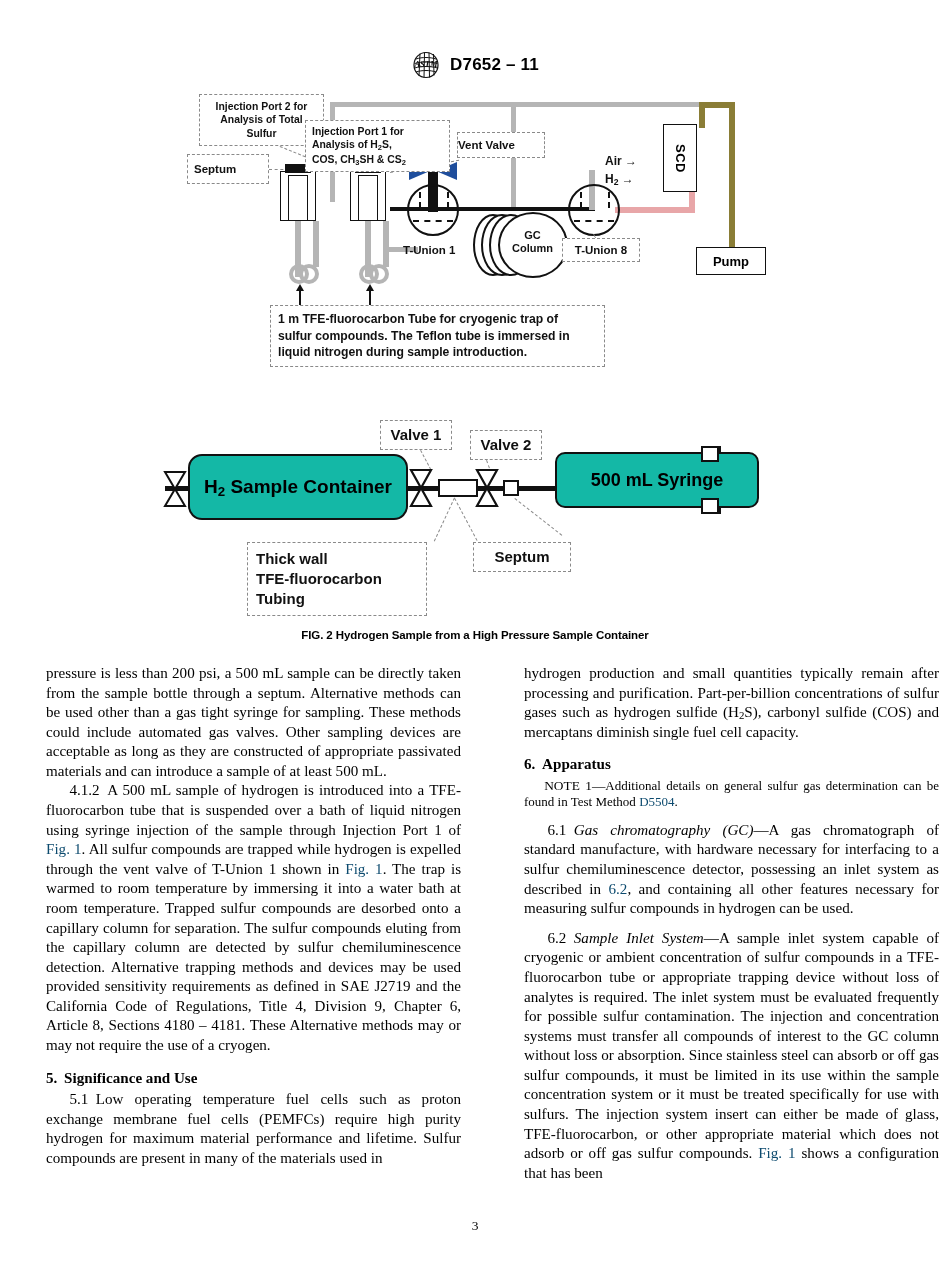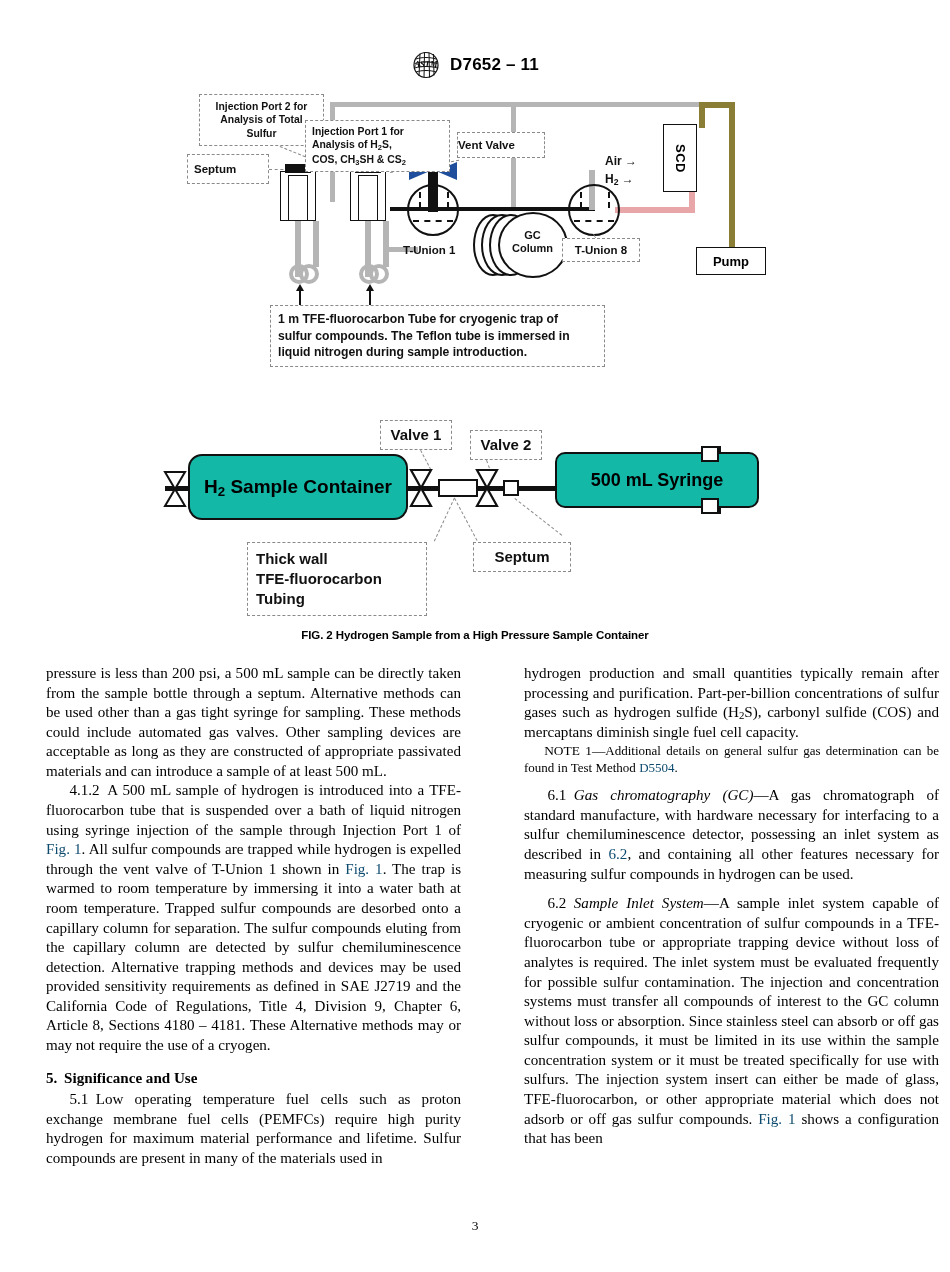--- a/index.html
+++ b/index.html
@@ -378,20 +378,21 @@
     <p><span>4.1.2</span> <span>A 500 mL sample of hydrogen is introduced into a TFE-fluorocarbon tube that is suspended over a bath of liquid nitrogen using syringe injection of the sample through Injection Port 1 of </span><span class="lnk">Fig. 1</span><span>. All sulfur compounds are trapped while hydrogen is expelled through the vent valve of T-Union 1 shown in </span><span class="lnk">Fig. 1</span><span>. The trap is warmed to room temperature by immersing it into a water bath at room temperature. Trapped sulfur compounds are desorbed onto a capillary column for separation. The sulfur compounds eluting from the capillary column are detected by sulfur chemiluminescence detection. Alternative trapping methods and devices may be used provided sensitivity requirements as defined in SAE J2719 and the California Code of Regulations, Title 4, Division 9, Chapter 6, Article 8, Sections 4180 – 4181. These Alternative methods may or may not require the use of a cryogen.</span></p>
 
     <h3><span class="num">5.</span><span>Significance and Use</span></h3>
 
     <p><span>5.1</span> <span>Low operating temperature fuel cells such as proton exchange membrane fuel cells (PEMFCs) require high purity hydrogen for maximum material performance and lifetime. Sulfur compounds are present in many of the materials used in</span></p>
   </div>
 
   <div class="col right">
     <p class="noindent"><span>hydrogen production and small quantities typically remain after processing and purification. Part-per-billion concentrations of sulfur gases such as hydrogen sulfide (H</span><sub>2</sub><span>S), carbonyl sulfide (COS) and mercaptans diminish single fuel cell capacity.</span></p>
 
+    <h3><span class="num">6.</span><span>Apparatus</span></h3>
 
     <p class="note"><span class="sc">NOTE 1—</span><span>Additional details on general sulfur gas determination can be found in Test Method </span><span class="lnk">D5504</span><span>.</span></p>
 
     <p style="margin-top:10px;"><span>6.1</span> <span class="it">Gas chromatography (GC)</span><span>—A gas chromatograph of standard manufacture, with hardware necessary for interfacing to a sulfur chemiluminescence detector, possessing an inlet system as described in </span><span class="lnk">6.2</span><span>, and containing all other features necessary for measuring sulfur compounds in hydrogen can be used.</span></p>
 
     <p style="margin-top:10px;"><span>6.2</span> <span class="it">Sample Inlet System</span><span>—A sample inlet system capable of cryogenic or ambient concentration of sulfur compounds in a TFE-fluorocarbon tube or appropriate trapping device without loss of analytes is required. The inlet system must be evaluated frequently for possible sulfur contamination. The injection and concentration systems must transfer all compounds of interest to the GC column without loss or absorption. Since stainless steel can absorb or off gas sulfur compounds, it must be limited in its use within the sample concentration system or it must be treated specifically for use with sulfurs. The injection system insert can either be made of glass, TFE-fluorocarbon, or other appropriate material which does not adsorb or off gas sulfur compounds. </span><span class="lnk">Fig. 1</span><span> shows a configuration that has been</span></p>
   </div>
 </div>
 
 <div class="page-num">3</div>

